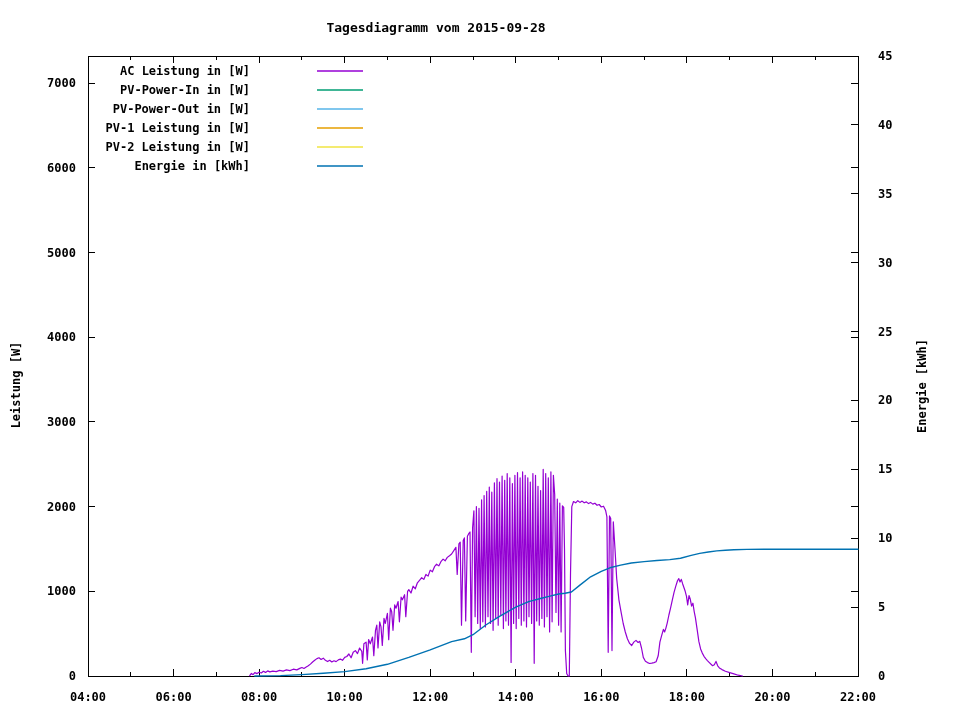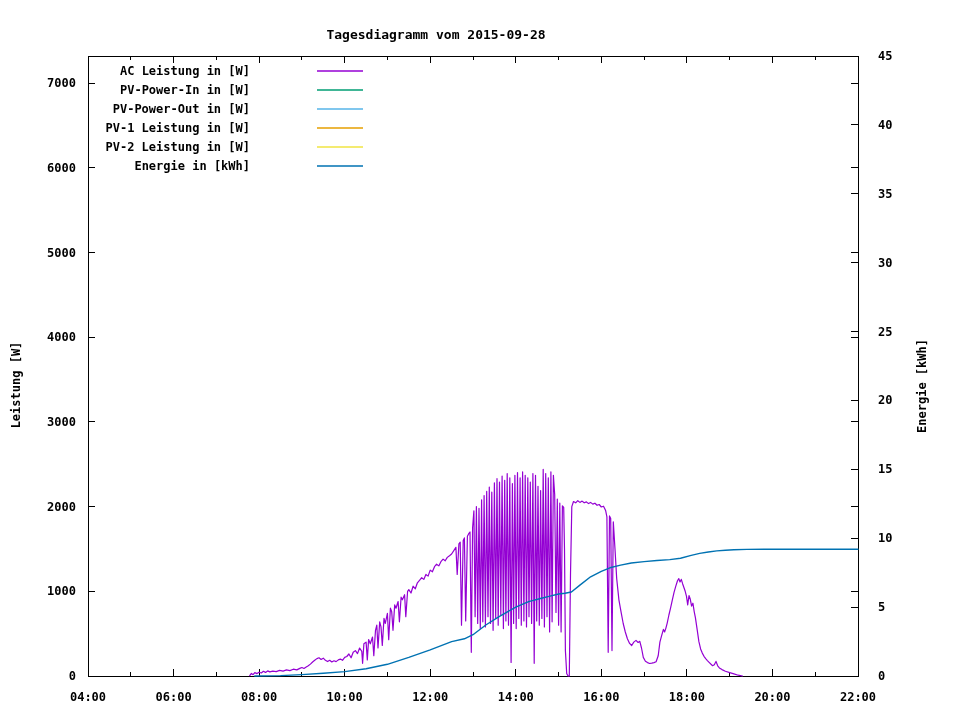--- a/index.html
+++ b/index.html
@@ -1,18 +1,18 @@
 <!DOCTYPE html>
 <html><head>
 <meta charset="utf-8">
 <style>
   html,body{margin:0;padding:0;background:#fff;}
   .page{position:relative;width:960px;height:720px;background:#ffffff;overflow:hidden;
         font-family:"DejaVu Sans Mono",monospace;font-weight:bold;color:#000;}
-  .chart-title{position:absolute;top:27px;left:0;width:872px;text-align:center;
+  .chart-title{position:absolute;top:20px;left:0;width:872px;text-align:center;
         font-size:13px;letter-spacing:0px;white-space:nowrap;}
   .axis-title{position:absolute;font-size:12px;white-space:nowrap;
         transform:translate(-50%,-50%) rotate(-90deg);}
   .axis-title.left{left:16px;top:385px;}
   .axis-title.right{left:922px;top:386px;}
   svg text{font-family:"DejaVu Sans Mono",monospace;font-size:12px;font-weight:bold;fill:#000;}
 </style>
 </head>
 <body>
 

